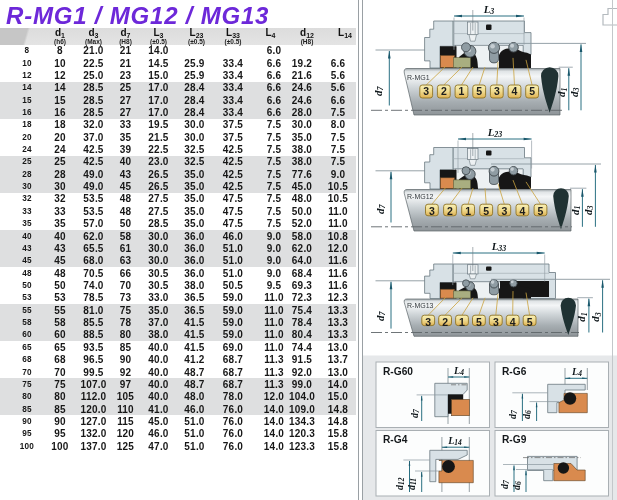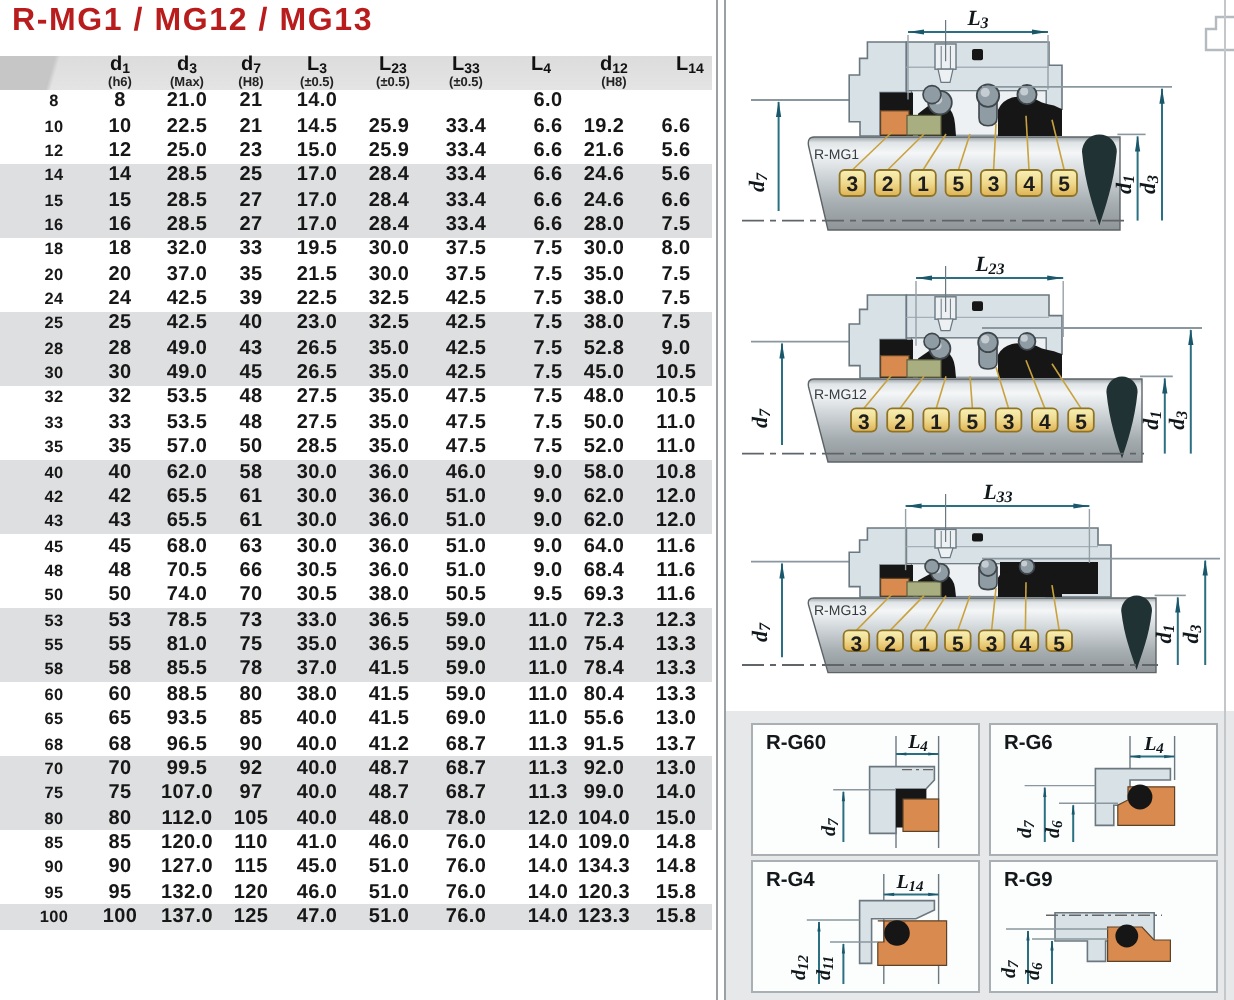--- a/index.html
+++ b/index.html
@@ -1,18 +1,18 @@
 <!DOCTYPE html>
 <html><head><meta charset="utf-8"><style>
 html,body{margin:0;padding:0;}
 body{width:617px;height:500px;background:#ffffff;overflow:hidden;
  font-family:"Liberation Sans", sans-serif;}
 #page{position:relative;width:617px;height:500px;}
-#title{position:absolute;left:6px;top:2px;font-size:16px;font-weight:bold;color:#b91c1c;
- letter-spacing:0.8px;}
+#title{position:absolute;left:6px;top:2px;font-size:24px;font-weight:bold;color:#6d28d9;
+ letter-spacing:0.8px;font-style:italic;}
 #hdr{position:absolute;left:0;top:28px;width:356px;height:16.5px;
  background:linear-gradient(to bottom,#dcdcdc,#e4e4e4);}
 #hdr .hc{position:absolute;top:0;height:16.5px;text-align:center;}
 #hdr .hm{font-size:10px;font-weight:bold;color:#111;line-height:8px;margin-top:0.5px;}
 #hdr .hm .sb{font-size:7px;vertical-align:-1.5px;}
 #hdr .hs{font-size:6.5px;font-weight:bold;color:#222;line-height:5px;}
 #hdr .hc:nth-child(2){padding-right:6px;}
 #hdr .hc:nth-child(6) div{padding-left:4px;}
 #hdr .hc:nth-child(9) div{padding-left:6px;}
 #hdr .hc:nth-child(10) div{padding-left:14px;}
@@ -210,21 +210,21 @@
         </tr>
         <tr>
           <td class="c0">28</td>
           <td>28</td>
           <td>49.0</td>
           <td>43</td>
           <td>26.5</td>
           <td>35.0</td>
           <td>42.5</td>
           <td>7.5</td>
-          <td>52.8</td>
+          <td>77.6</td>
           <td>9.0</td>
         </tr>
         <tr>
           <td class="c0">30</td>
           <td>30</td>
           <td>49.0</td>
           <td>45</td>
           <td>26.5</td>
           <td>35.0</td>
           <td>42.5</td>
@@ -274,32 +274,20 @@
           <td>62.0</td>
           <td>58</td>
           <td>30.0</td>
           <td>36.0</td>
           <td>46.0</td>
           <td>9.0</td>
           <td>58.0</td>
           <td>10.8</td>
         </tr>
         <tr>
-          <td class="c0">42</td>
-          <td>42</td>
-          <td>65.5</td>
-          <td>61</td>
-          <td>30.0</td>
-          <td>36.0</td>
-          <td>51.0</td>
-          <td>9.0</td>
-          <td>62.0</td>
-          <td>12.0</td>
-        </tr>
-        <tr>
           <td class="c0">43</td>
           <td>43</td>
           <td>65.5</td>
           <td>61</td>
           <td>30.0</td>
           <td>36.0</td>
           <td>51.0</td>
           <td>9.0</td>
           <td>62.0</td>
           <td>12.0</td>
@@ -390,21 +378,21 @@
         </tr>
         <tr>
           <td class="c0">65</td>
           <td>65</td>
           <td>93.5</td>
           <td>85</td>
           <td>40.0</td>
           <td>41.5</td>
           <td>69.0</td>
           <td>11.0</td>
-          <td>55.6</td>
+          <td>74.4</td>
           <td>13.0</td>
         </tr>
         <tr>
           <td class="c0">68</td>
           <td>68</td>
           <td>96.5</td>
           <td>90</td>
           <td>40.0</td>
           <td>41.2</td>
           <td>68.7</td>

